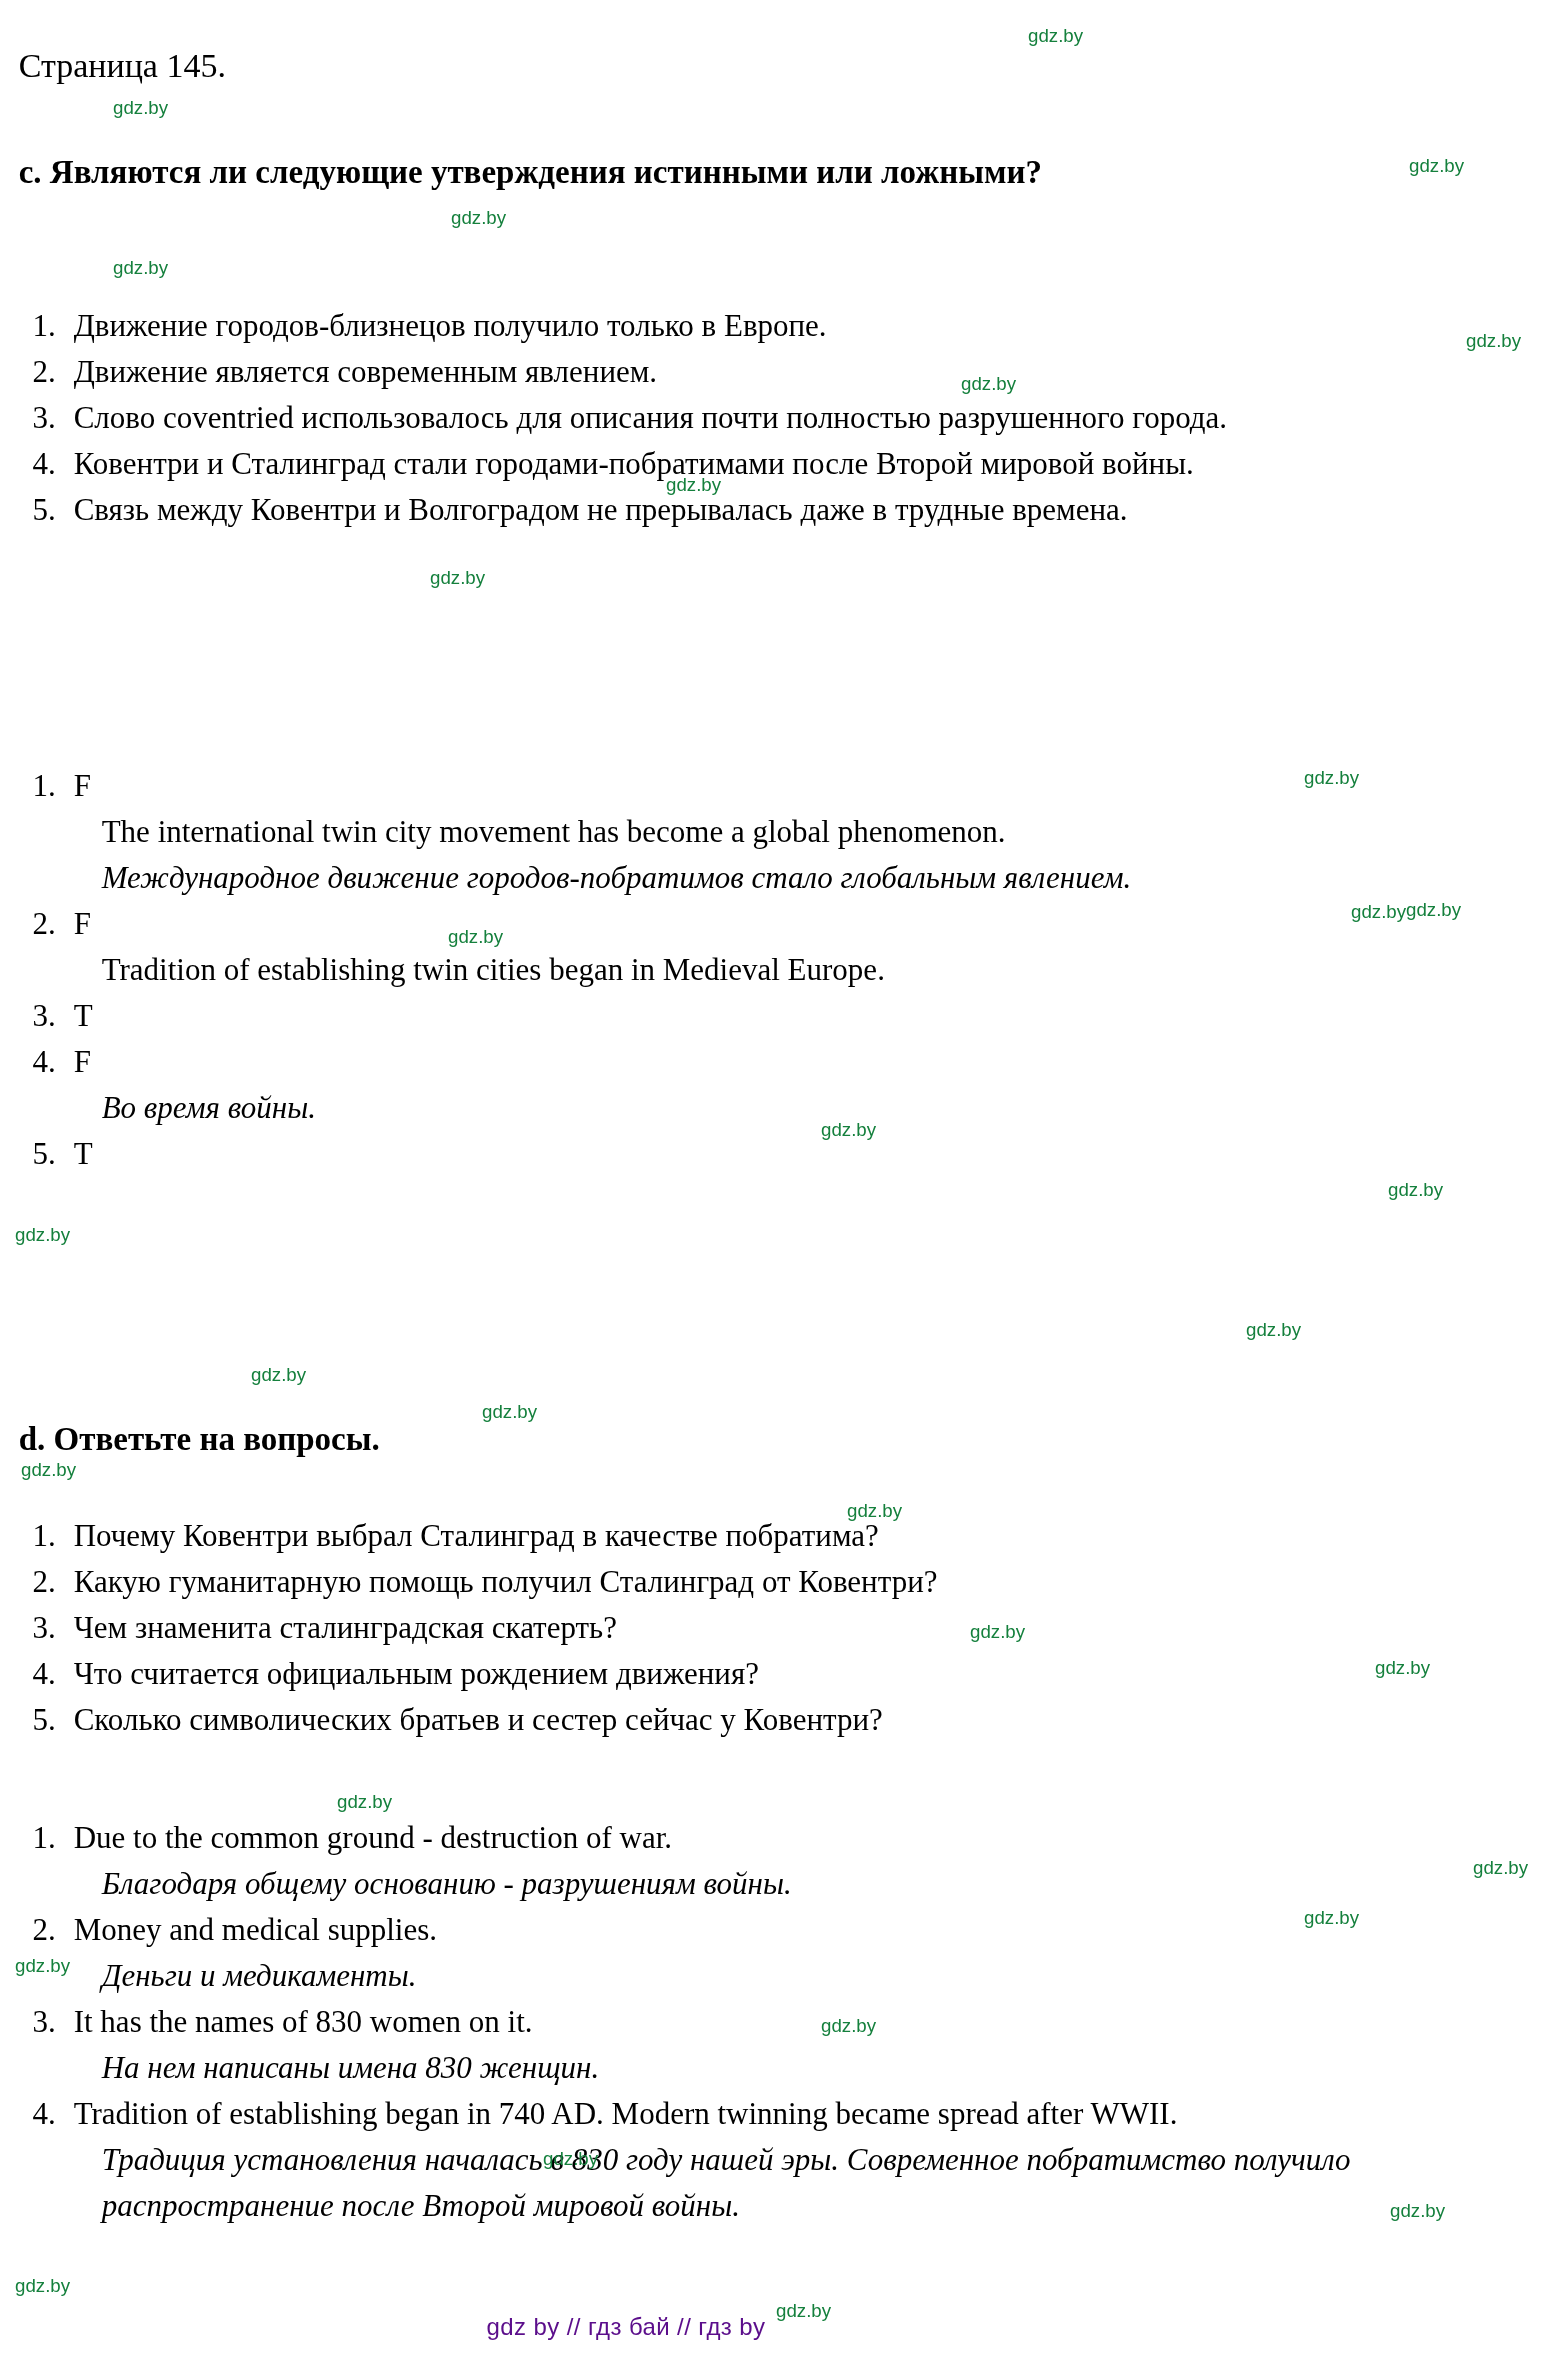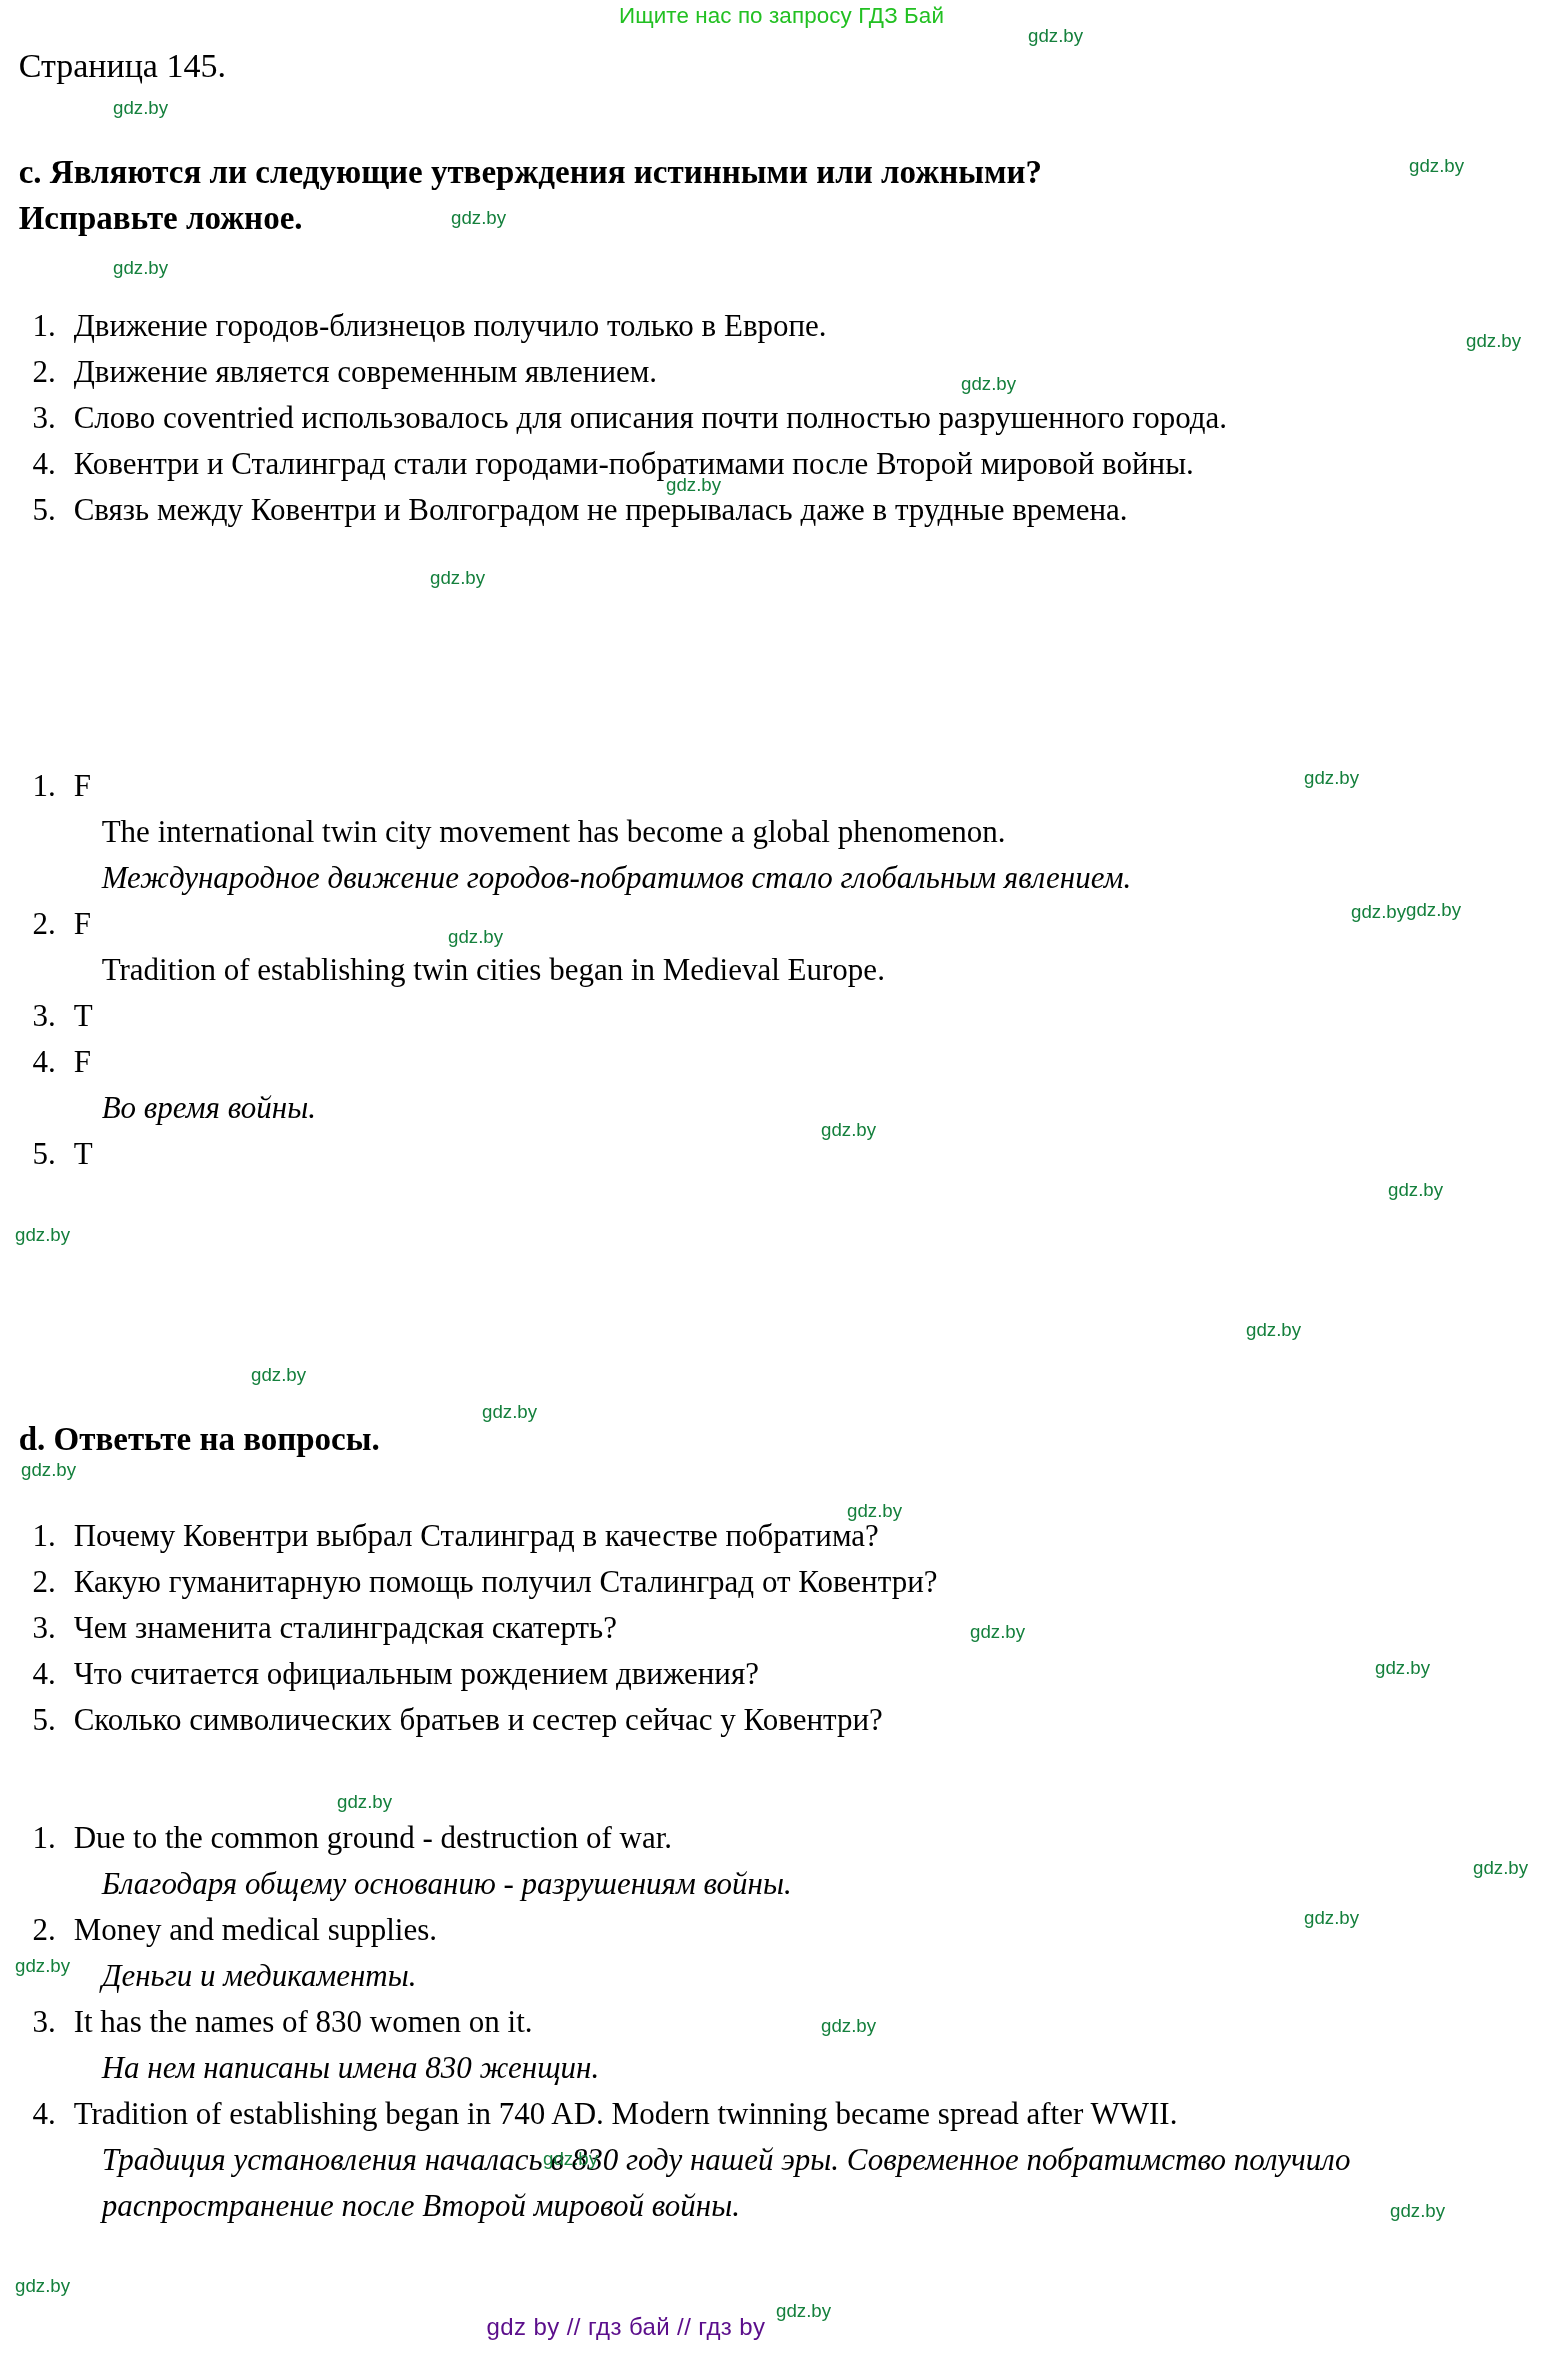--- a/index.html
+++ b/index.html
@@ -123,27 +123,25 @@
     line-height: 28px;
     color: #5b0e8b;
     letter-spacing: 0.4px;
   }
 </style>
 </head>
 <body>
 
 <div class="page">
 
-  <div class="promo-bar" style="color: rgb(34, 192, 34);">Ищите нас по запросу ГДЗ Бай</div>
 
   <div class="page-title">Страница 145.</div>
 
   <div class="task-heading h-c">
     <div>c. Являются ли следующие утверждения истинными или ложными?</div>
-    <div>Исправьте ложное.</div>
   </div>
 
   <div class="olist" id="ru-statements">
     <div class="row">
       <div class="num">1.</div>
       <div class="txt">Движение городов-близнецов получило только в Европе.</div>
     </div>
     <div class="row">
       <div class="num">2.</div>
       <div class="txt">Движение является современным явлением.</div>

